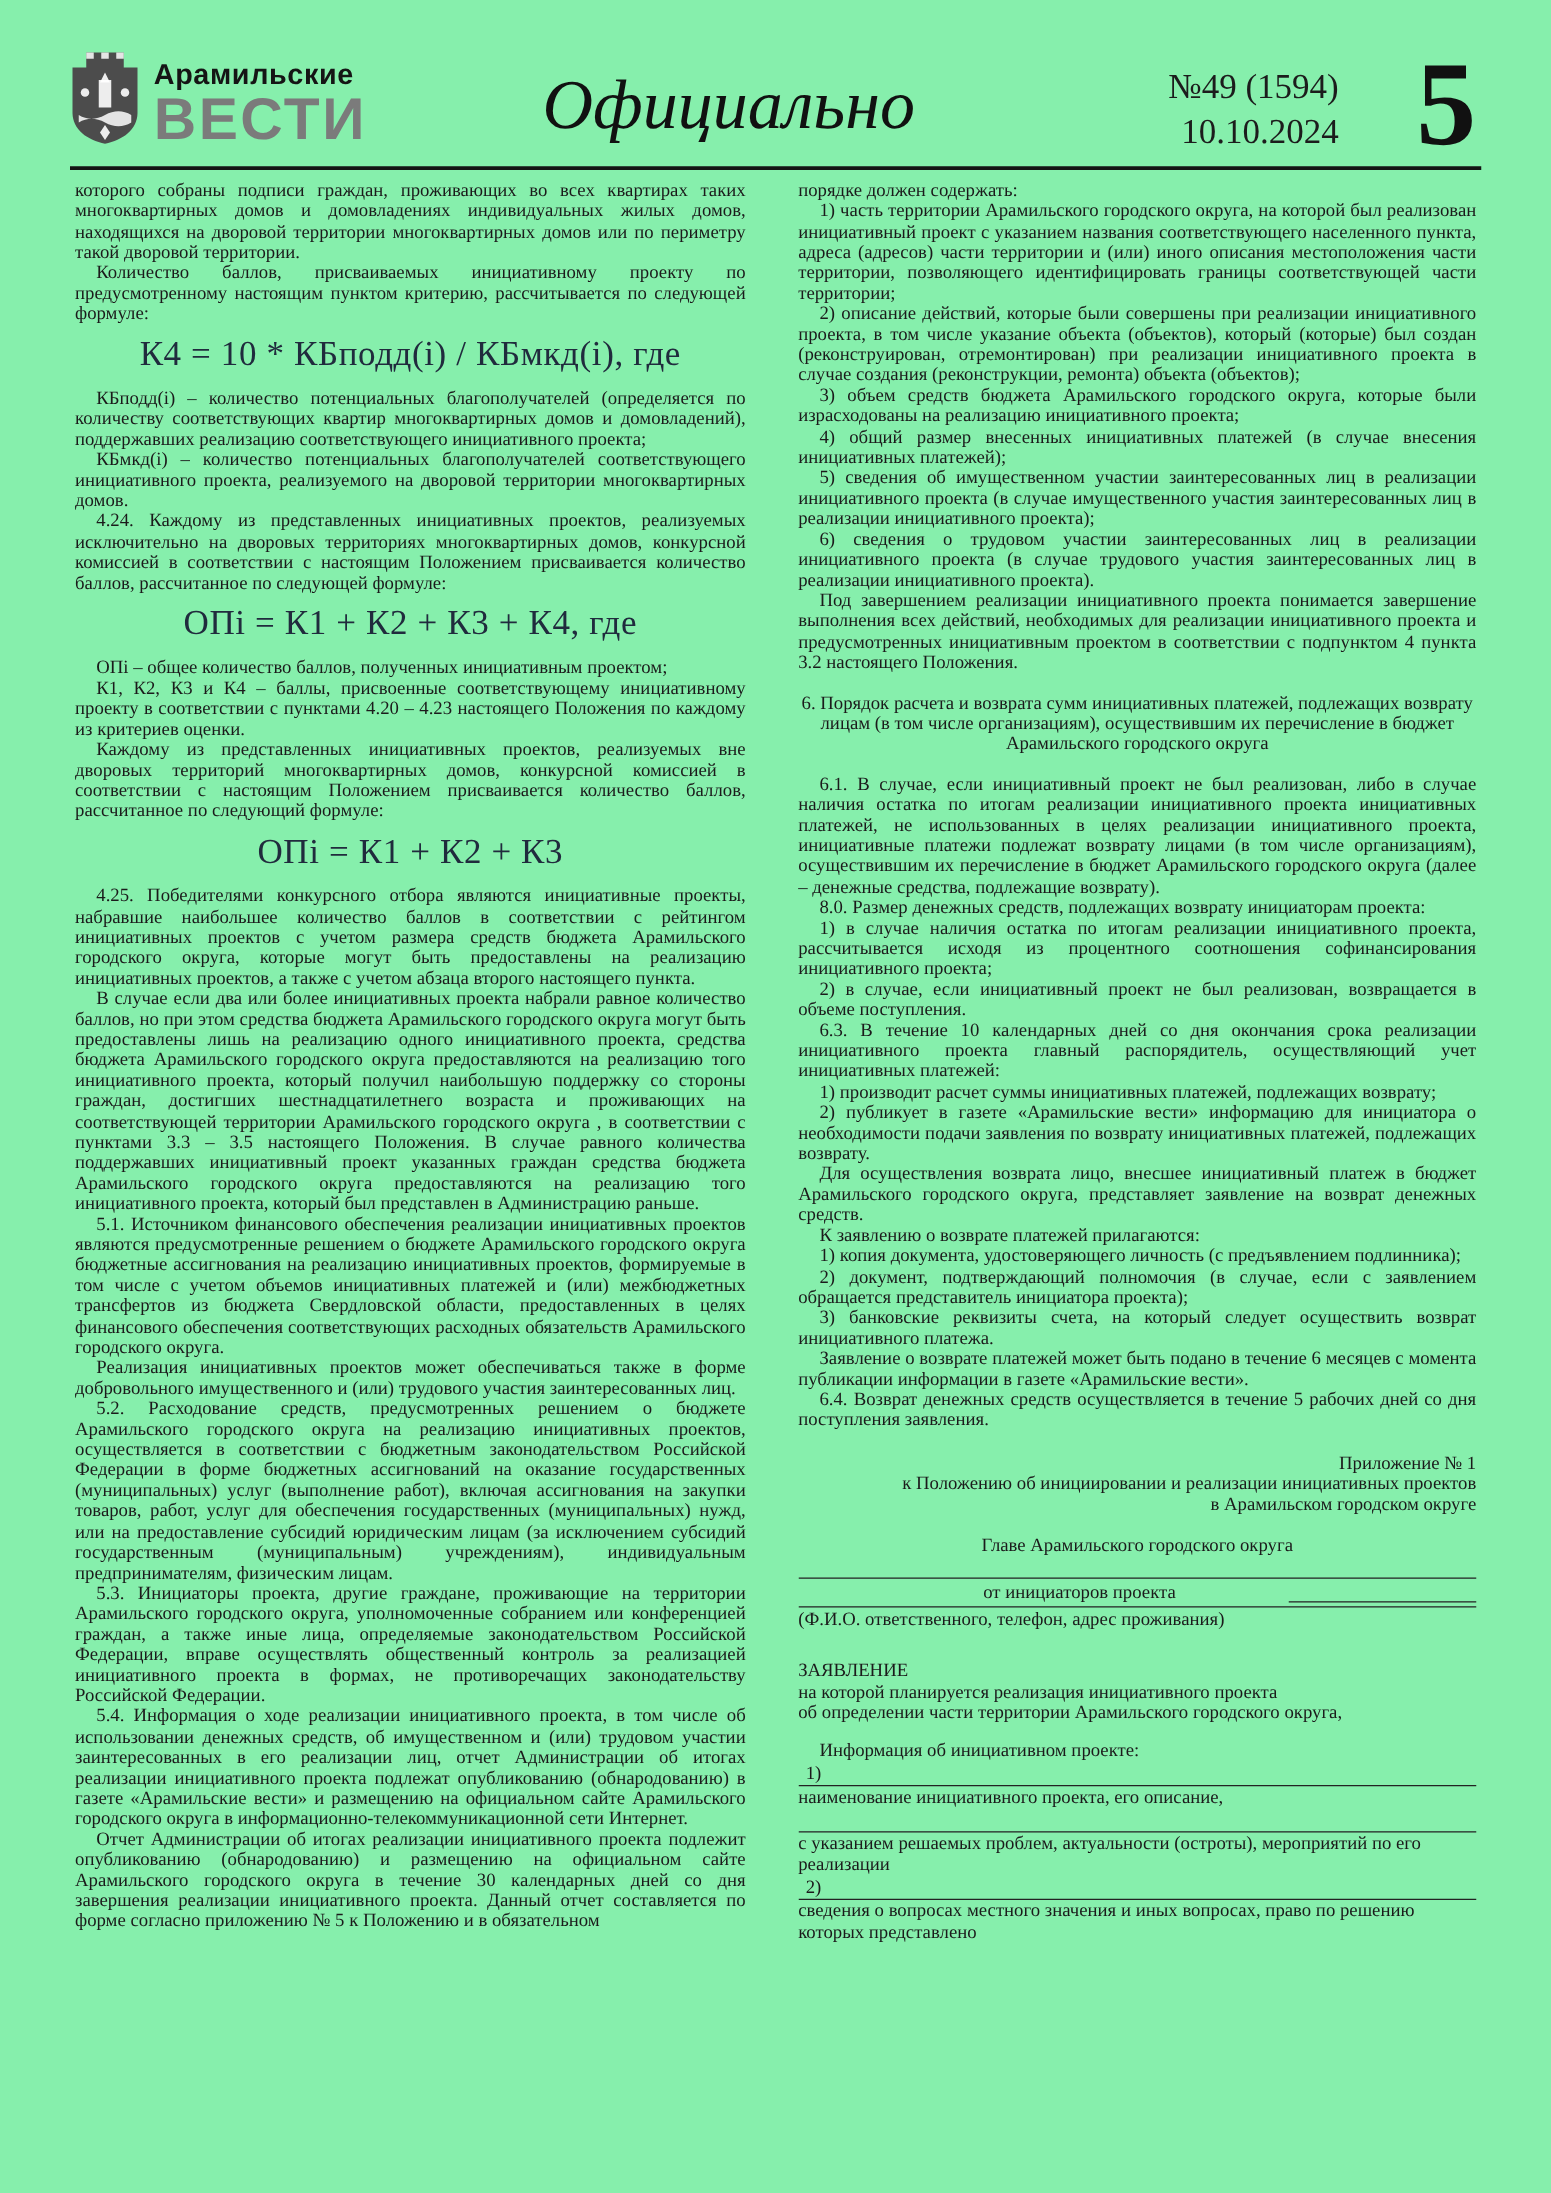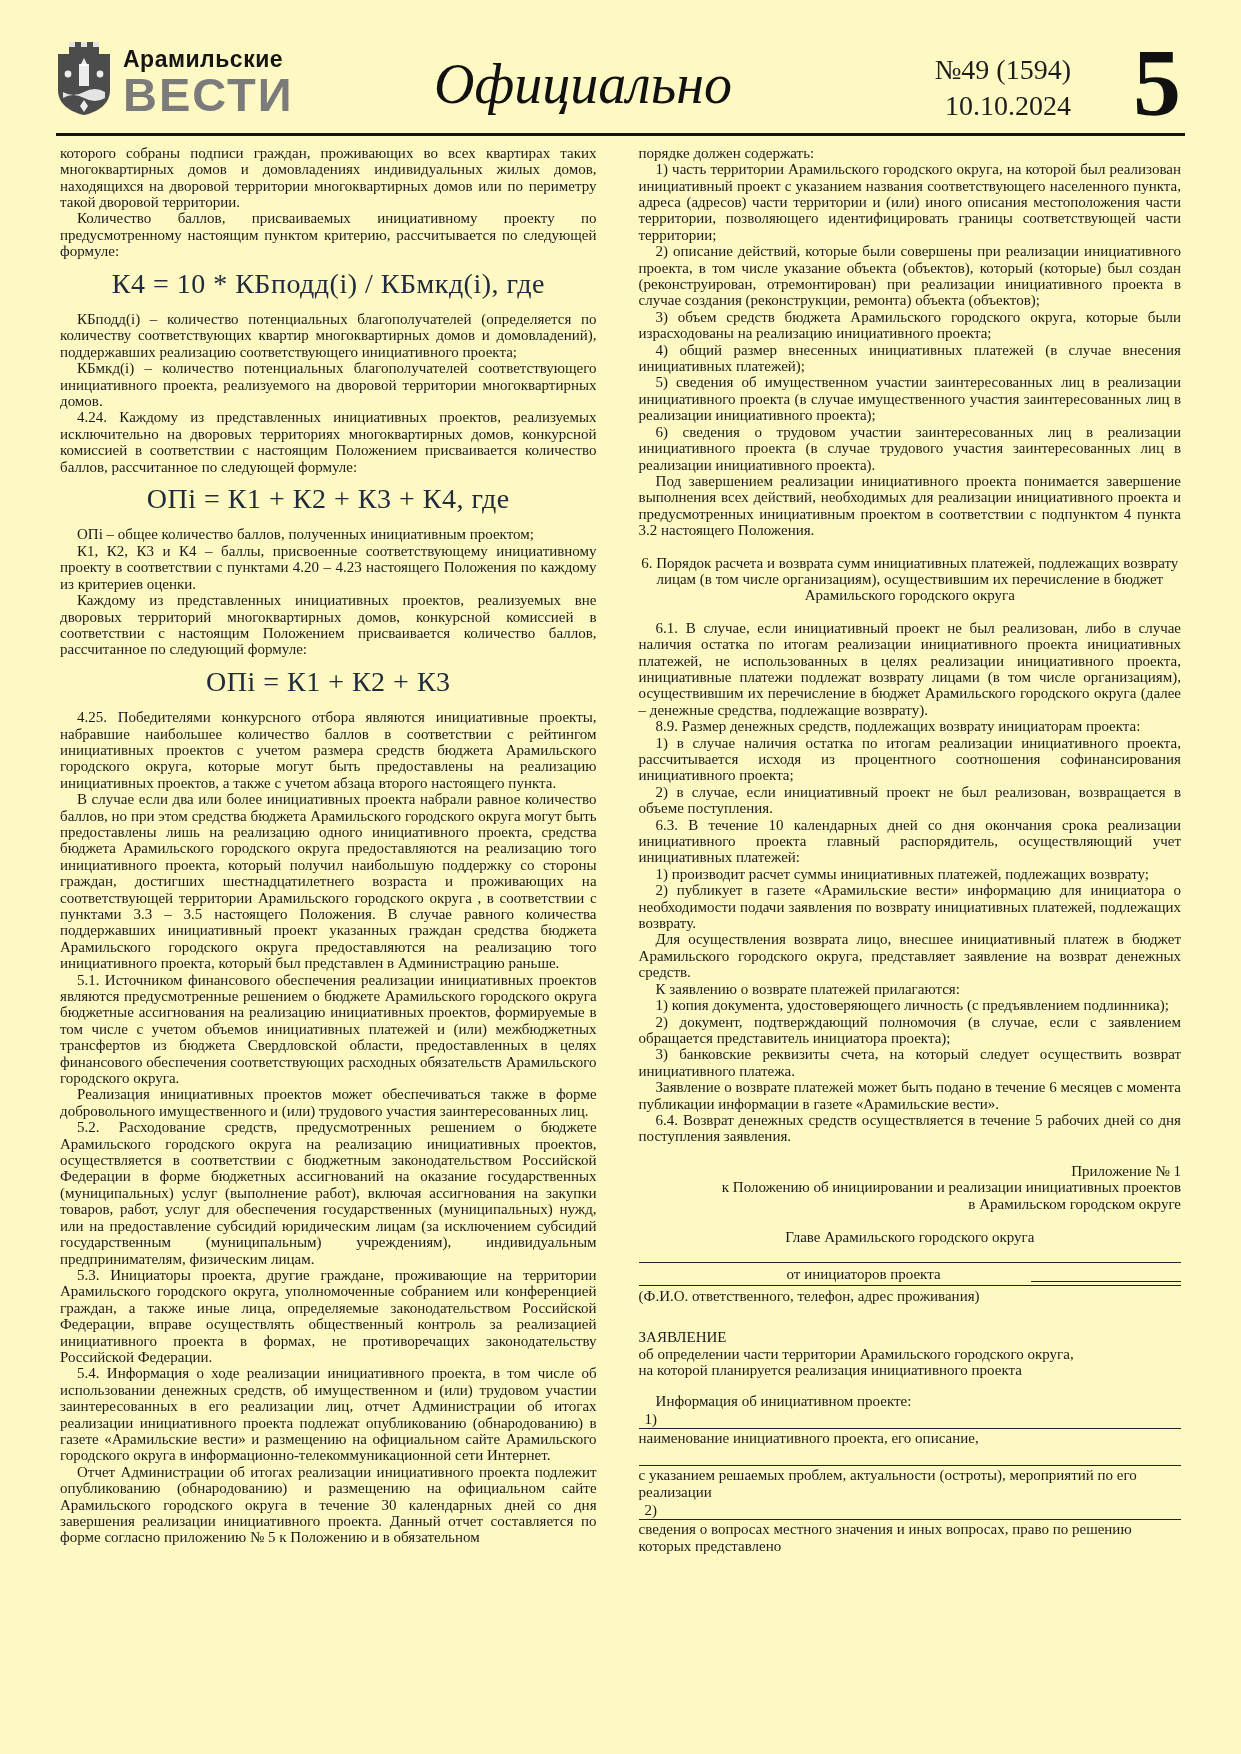--- a/index.html
+++ b/index.html
@@ -1,18 +1,18 @@
 <!DOCTYPE html>
 <html lang="ru"><head>
 <meta charset="utf-8">
 <style>
   html,body { margin:0; padding:0; background:#e8e8e8; }
   .page {
     position:relative; width:1241px; height:1754px; margin:0 auto;
-    background:#fef9c3; color:#1b1b1b; overflow:hidden;
+    background:#86efac; color:#1b1b1b; overflow:hidden;
     font-family:"Liberation Serif", serif;
   }
   
   .header { display:flex; align-items:flex-start; padding:40px 60px 0 55px; box-sizing:border-box; }
   .masthead { display:flex; gap:10px; width:255px; flex:0 0 auto; }
   .crest { width:58px; height:76px; flex:0 0 auto; }
   .masthead-text { display:flex; flex-direction:column; }
   .masthead-top { font-family:"Liberation Sans", sans-serif; font-weight:bold; font-size:23px; color:#151515; letter-spacing:0.5px; margin-top:6px; }
   .masthead-bottom { font-family:"Liberation Sans", sans-serif; font-weight:900; font-size:47px; color:#7b7b7b; letter-spacing:2px; line-height:0.95; }
   .section-title { flex:1; text-align:center; font-style:italic; font-size:56px; line-height:1; margin-top:16px; color:#111; }
@@ -101,21 +101,21 @@
       <p class="p noindent">порядке должен содержать:</p>
       <p class="p">1) часть территории Арамильского городского округа, на которой был реализован инициативный проект с указанием названия соответствующего населенного пункта, адреса (адресов) части территории и (или) иного описания местоположения части территории, позволяющего идентифицировать границы соответствующей части территории;</p>
       <p class="p">2) описание действий, которые были совершены при реализации инициативного проекта, в том числе указание объекта (объектов), который (которые) был создан (реконструирован, отремонтирован) при реализации инициативного проекта в случае создания (реконструкции, ремонта) объекта (объектов);</p>
       <p class="p">3) объем средств бюджета Арамильского городского округа, которые были израсходованы на реализацию инициативного проекта;</p>
       <p class="p">4) общий размер внесенных инициативных платежей (в случае внесения инициативных платежей);</p>
       <p class="p">5) сведения об имущественном участии заинтересованных лиц в реализации инициативного проекта (в случае имущественного участия заинтересованных лиц в реализации инициативного проекта);</p>
       <p class="p">6) сведения о трудовом участии заинтересованных лиц в реализации инициативного проекта (в случае трудового участия заинтересованных лиц в реализации инициативного проекта).</p>
       <p class="p">Под завершением реализации инициативного проекта понимается завершение выполнения всех действий, необходимых для реализации инициативного проекта и предусмотренных инициативным проектом в соответствии с подпунктом 4 пункта 3.2 настоящего Положения.</p>
       <p class="p heading">6. Порядок расчета и возврата сумм инициативных платежей, подлежащих возврату лицам (в том числе организациям), осуществившим их перечисление в бюджет Арамильского городского округа</p>
       <p class="p">6.1. В случае, если инициативный проект не был реализован, либо в случае наличия остатка по итогам реализации инициативного проекта инициативных платежей, не использованных в целях реализации инициативного проекта, инициативные платежи подлежат возврату лицами (в том числе организациям), осуществившим их перечисление в бюджет Арамильского городского округа (далее – денежные средства, подлежащие возврату).</p>
-      <p class="p">8.9. Размер денежных средств, подлежащих возврату инициаторам проекта:</p>
+      <p class="p">8.0. Размер денежных средств, подлежащих возврату инициаторам проекта:</p>
       <p class="p">1) в случае наличия остатка по итогам реализации инициативного проекта, рассчитывается исходя из процентного соотношения софинансирования инициативного проекта;</p>
       <p class="p">2) в случае, если инициативный проект не был реализован, возвращается в объеме поступления.</p>
       <p class="p">6.3. В течение 10 календарных дней со дня окончания срока реализации инициативного проекта главный распорядитель, осуществляющий учет инициативных платежей:</p>
       <p class="p">1) производит расчет суммы инициативных платежей, подлежащих возврату;</p>
       <p class="p">2) публикует в газете «Арамильские вести» информацию для инициатора о необходимости подачи заявления по возврату инициативных платежей, подлежащих возврату.</p>
       <p class="p">Для осуществления возврата лицо, внесшее инициативный платеж в бюджет Арамильского городского округа, представляет заявление на возврат денежных средств.</p>
       <p class="p">К заявлению о возврате платежей прилагаются:</p>
       <p class="p">1) копия документа, удостоверяющего личность (с предъявлением подлинника);</p>
       <p class="p">2) документ, подтверждающий полномочия (в случае, если с заявлением обращается представитель инициатора проекта);</p>
       <p class="p">3) банковские реквизиты счета, на который следует осуществить возврат инициативного платежа.</p>
@@ -132,22 +132,22 @@
       <div class="rule"></div>
       <div class="from-row">
         <span>от инициаторов проекта</span>
         <span class="short-line"></span>
       </div>
       <div class="rule" style="margin-top:2px;"></div>
       <div class="caption-center">(Ф.И.О. ответственного, телефон, адрес проживания)</div>
 
       <div class="statement-head">
         <div>ЗАЯВЛЕНИЕ</div>
+        <div>на которой планируется реализация инициативного проекта</div>
         <div>об определении части территории Арамильского городского округа,</div>
-        <div>на которой планируется реализация инициативного проекта</div>
       </div>
 
       <div class="spacer14"></div>
       <p class="p">Информация об инициативном проекте:</p>
 
       <div class="fill-line"><span>1)</span></div>
       <div class="caption-left">наименование инициативного проекта, его описание,</div>
       <div class="fill-line"></div>
       <div class="caption-left">с указанием решаемых проблем, актуальности (остроты), мероприятий по его реализации</div>
       <div class="fill-line"><span>2)</span></div>

